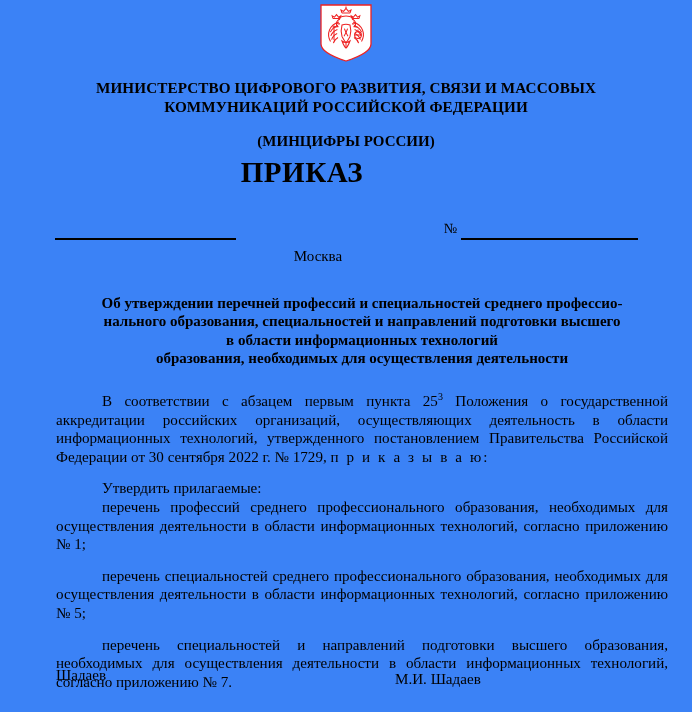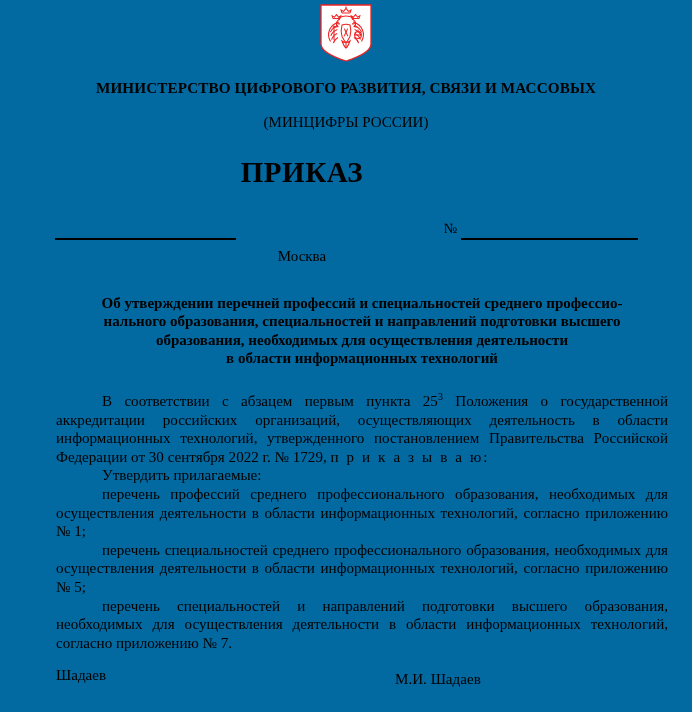--- a/index.html
+++ b/index.html
@@ -4,21 +4,21 @@
 <style>
   html, body {
     margin: 0;
     padding: 0;
     background: #ffffff;
   }
   .page {
     position: relative;
     width: 692px;
     height: 712px;
-    background: #0369a1;
+    background: #3b82f6;
     overflow: hidden;
     font-family: "Liberation Serif", "DejaVu Serif", serif;
     color: #000000;
   }
 
   
   .emblem-wrap {
     position: absolute;
     left: 0;
     top: 4px;
@@ -40,21 +40,21 @@
     width: 600px;
     text-align: center;
   }
   .ministry-line {
     font-weight: bold;
     font-size: 15.2px;
     line-height: 19px;
     letter-spacing: 0.1px;
   }
   .short-name {
-    font-weight: normal;
+    font-weight: bold;
     font-size: 15px;
     line-height: 19px;
     margin-top: 16px;
   }
 
   
   .doc-kind {
     position: absolute;
     left: 0;
     top: 156px;
@@ -84,21 +84,21 @@
   .rule-right {
     position: absolute;
     left: 461px;
     top: 238px;
     width: 177px;
     height: 1.6px;
     background: #000;
   }
   .city {
     position: absolute;
-    left: 0;
+    left: 16px;
     top: 248px;
     width: 604px;
     text-align: center;
     font-size: 15px;
   }
 
   
   .doc-title {
     position: absolute;
     left: 56px;
@@ -123,21 +123,21 @@
     line-height: 18.6px;
     text-align: justify;
     text-justify: inter-word;
   }
   .para {
     margin: 0;
     text-indent: 46px;
     text-align: justify;
   }
   .gap-before {
-    margin-top: 0;
+    margin-top: 13px;
   }
   .spaced {
     letter-spacing: 2.1px;
   }
   sup.ref {
     font-size: 10px;
     vertical-align: super;
     line-height: 0;
   }
 
@@ -211,35 +211,36 @@
         <path d="M29.6 24.6 q-2 5.4 -3.6 7.6"></path>
 
         <path d="M24 37 q4 2.8 8 0 q-2 5.4 -4 7 q-2 -1.6 -4 -7 Z"></path>
         <path d="M28 38 v5.8"></path>
       </g>
     </svg>
   </div>
 
   <div class="header-block">
     <div class="ministry-line">МИНИСТЕРСТВО ЦИФРОВОГО РАЗВИТИЯ, СВЯЗИ И МАССОВЫХ</div>
+    <div class="ministry-line">КОММУНИКАЦИЙ РОССИЙСКОЙ ФЕДЕРАЦИИ</div>
     <div class="short-name">(МИНЦИФРЫ РОССИИ)</div>
   </div>
 
   <div class="doc-kind">ПРИКАЗ</div>
 
   <div class="rule-left"></div>
   <div class="num-sign">№</div>
   <div class="rule-right"></div>
   <div class="city">Москва</div>
 
   <div class="doc-title">
     <span class="tl">Об утверждении перечней профессий и специальностей среднего профессио-</span>
     <span class="tl">нального образования, специальностей и направлений подготовки высшего</span>
+    <span class="tl">в области информационных технологий</span>
     <span class="tl">образования, необходимых для осуществления деятельности</span>
-    <span class="tl">в области информационных технологий</span>
   </div>
 
   <div class="body-block">
 
     <p class="para"><span>В соответствии с абзацем первым пункта 25</span><sup class="ref">3</sup><span> Положения о государственной аккредитации российских организаций, осуществляющих деятельность в области информационных технологий, утвержденного постановлением Правительства Российской Федерации от 30 сентября 2022 г. № 1729, </span><span class="spaced">п р и к а з ы в а ю:</span></p>
 
     <p class="para gap-before">Утвердить прилагаемые:</p>
 
     <p class="para">перечень профессий среднего профессионального образования, необходимых для осуществления деятельности в области информационных технологий, согласно приложению № 1;</p>
 

